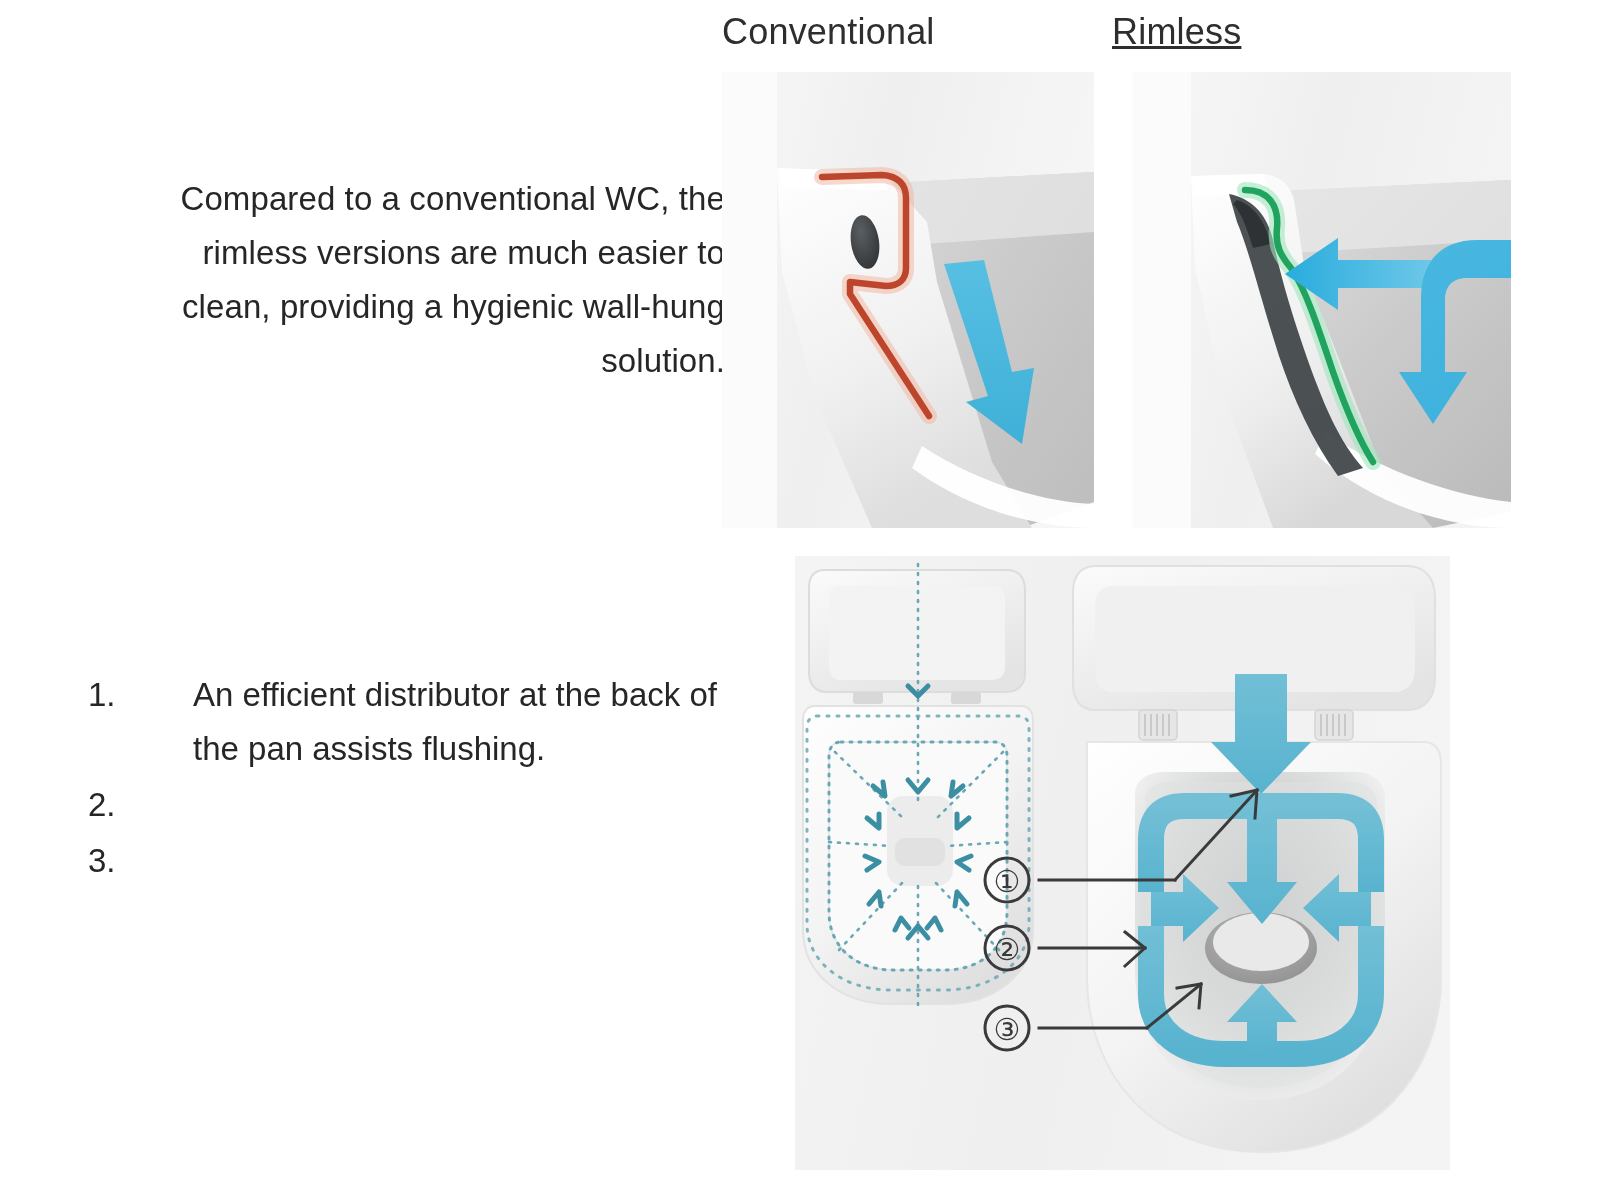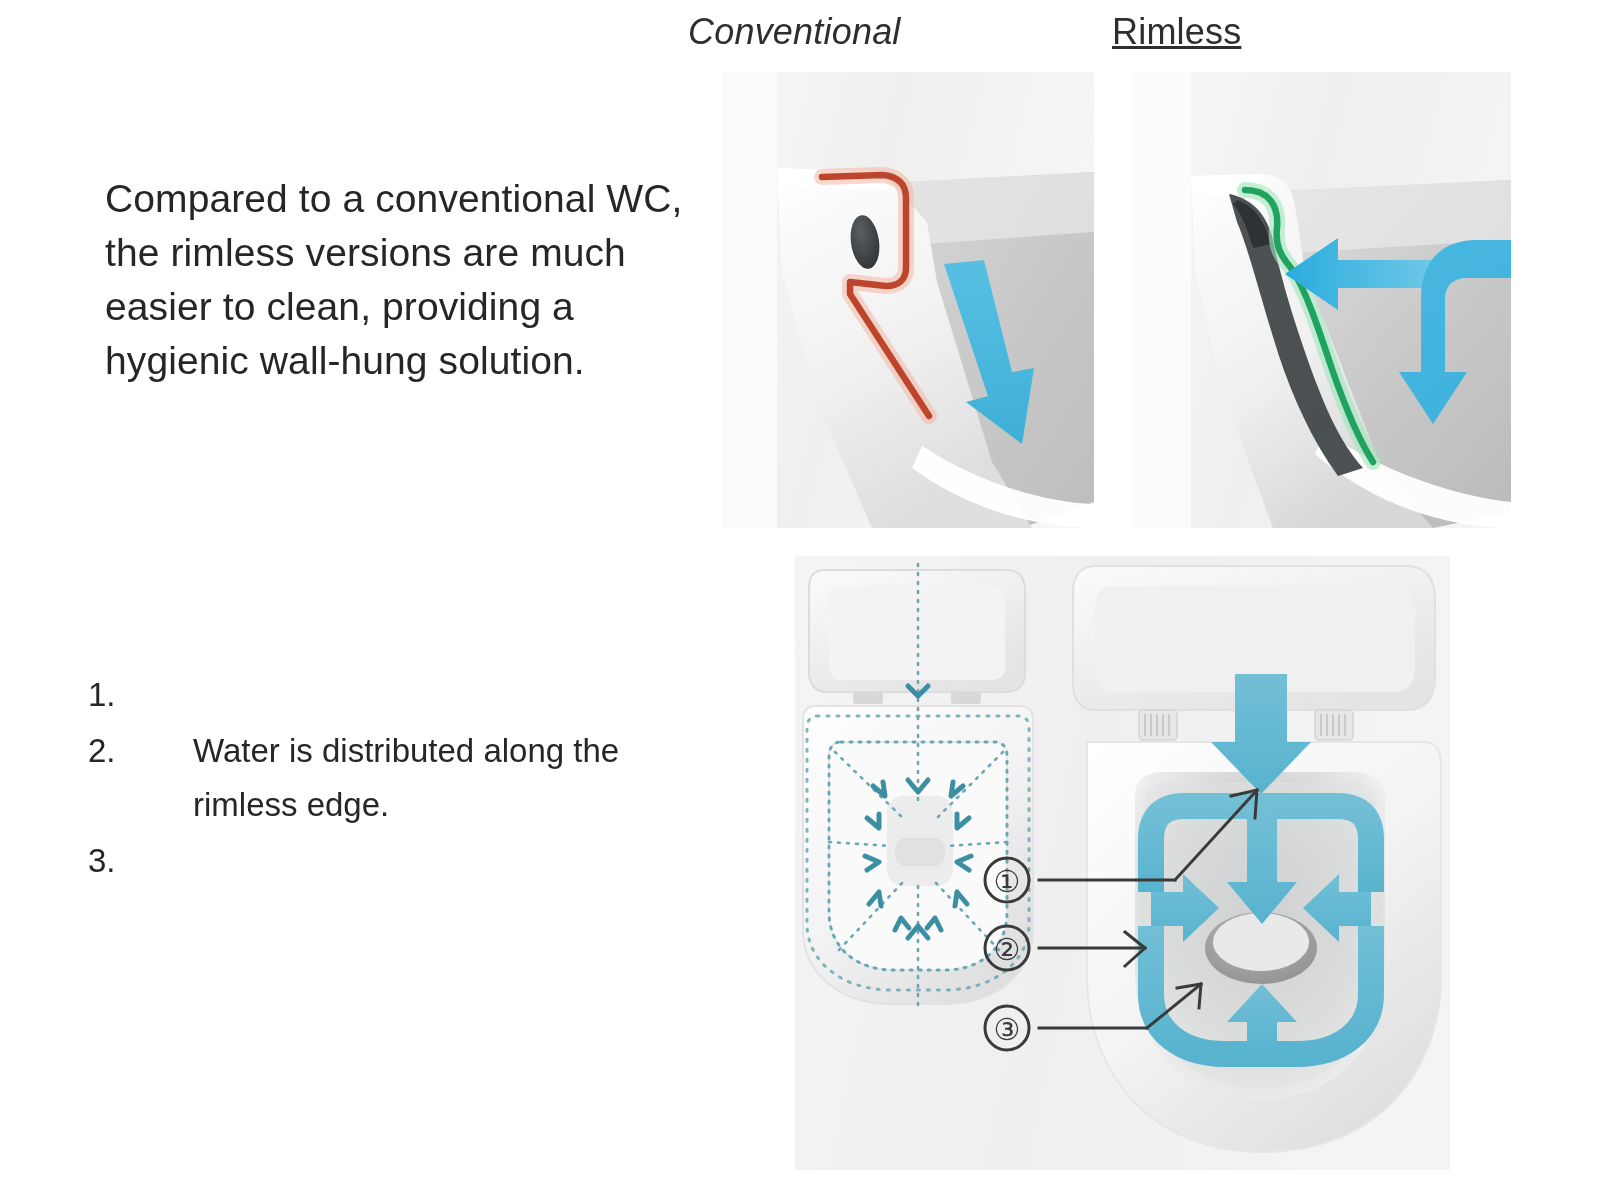--- a/index.html
+++ b/index.html
@@ -16,24 +16,25 @@
     color: #2b2b2b;
     overflow: hidden;
   }
 
   
   .intro-paragraph {
     position: absolute;
     left: 105px;
     top: 172px;
     width: 620px;
-    font-size: 39px;
+    font-size: 33px;
     line-height: 54px;
     color: #262626;
     letter-spacing: 0.1px;
+    text-align: right;
   }
 
   .steps-list {
     position: absolute;
     left: 88px;
     top: 668px;
     width: 630px;
   }
   .step-row {
     display: flex;
@@ -54,21 +55,21 @@
   }
 
   
   .panel-heading {
     position: absolute;
     font-size: 36px;
     line-height: 44px;
     color: #2e2e2e;
     letter-spacing: 0.2px;
   }
-  #heading-conventional { left: 688px; top: 10px; font-style: italic; }
+  #heading-conventional { left: 722px; top: 10px; }
   #heading-rimless      { left: 1112px; top: 10px; text-decoration: underline; }
 
   
   .panel {
     position: absolute;
     overflow: hidden;
     background: #f2f2f2;
   }
   #panel-conventional { left: 722px; top: 72px;  width: 372px; height: 456px; }
   #panel-rimless      { left: 1133px; top: 72px; width: 378px; height: 456px; }
@@ -81,24 +82,24 @@
 
 <div class="panel-heading" id="heading-conventional">Conventional</div>
 
 <div class="panel-heading" id="heading-rimless">Rimless</div>
 
 <div class="intro-paragraph">Compared to a conventional WC, the rimless versions are much easier to clean, providing a hygienic wall-hung solution.</div>
 
 <div class="steps-list">
   <div class="step-row">
     <div class="step-num">1.</div>
+    <div class="step-text">An efficient distributor at the back of the pan assists flushing.</div>
   </div>
   <div class="step-row">
     <div class="step-num">2.</div>
-    <div class="step-text">Water is distributed along the rimless edge.</div>
   </div>
   <div class="step-row">
     <div class="step-num">3.</div>
   </div>
 </div>
 
 <div class="panel" id="panel-conventional">
   <svg viewBox="0 0 372 456" preserveAspectRatio="none">
     <defs>
       <linearGradient id="cvBg" x1="0" y1="0" x2="1" y2="0.3">

